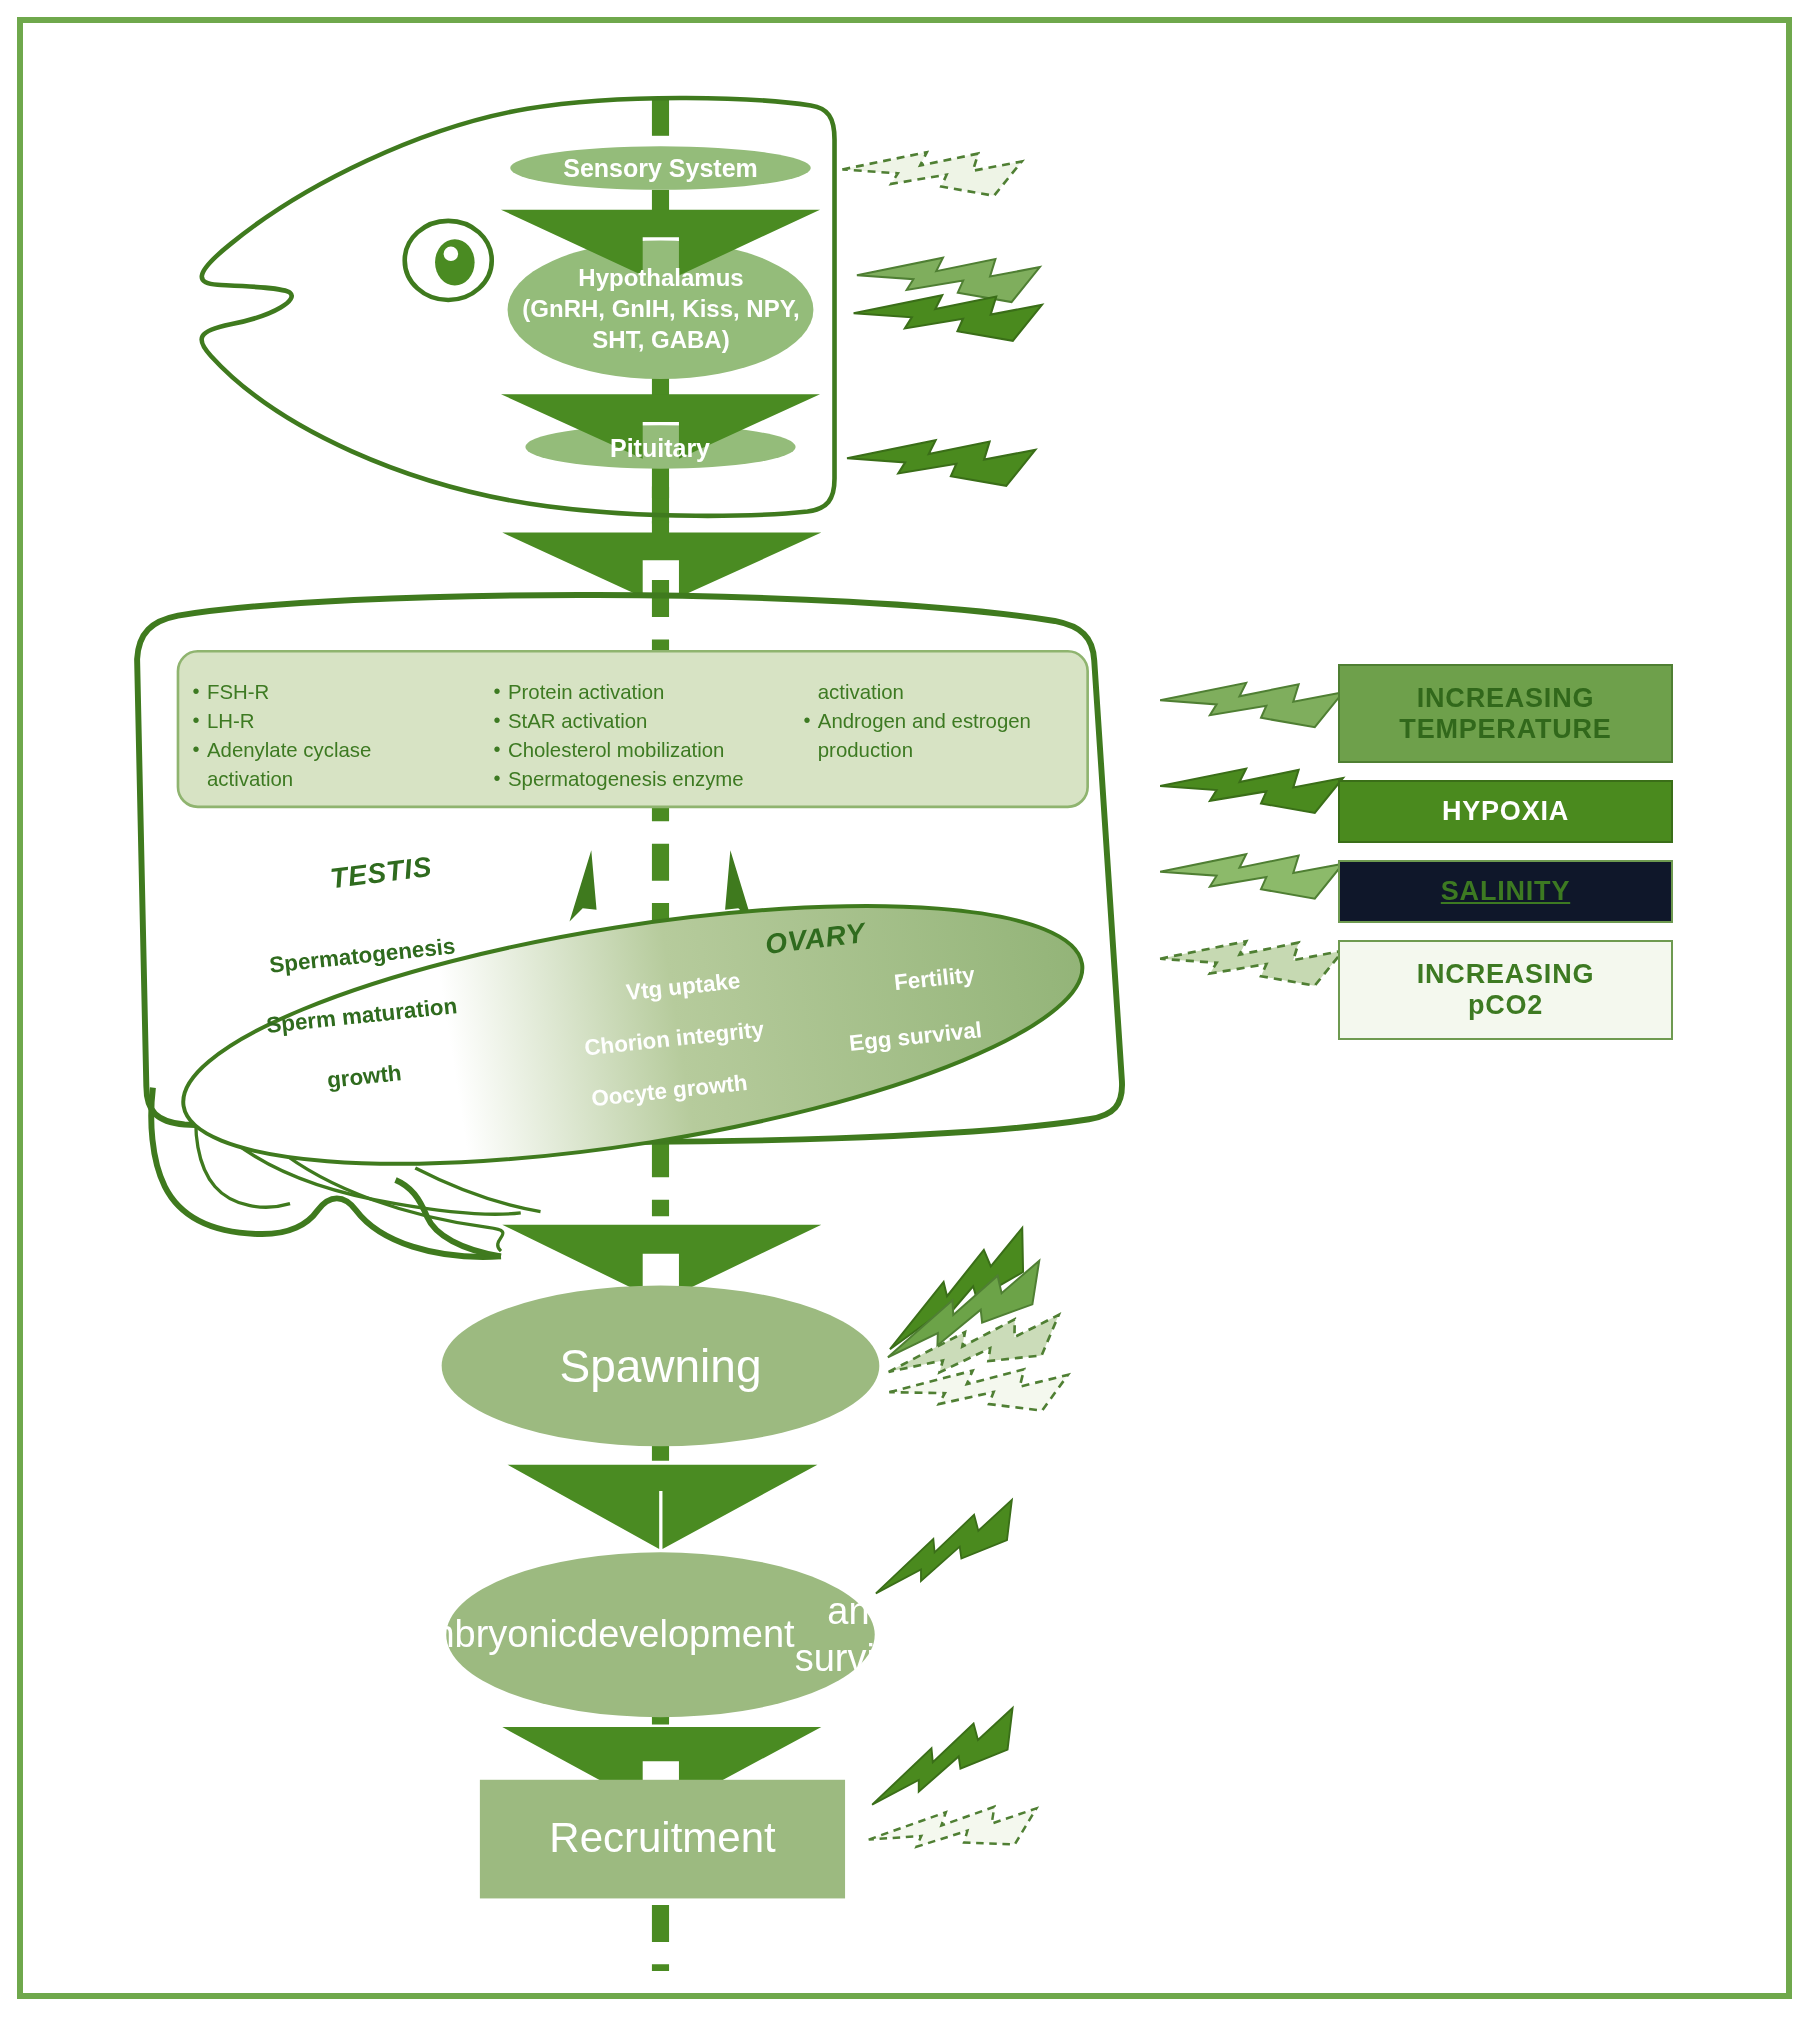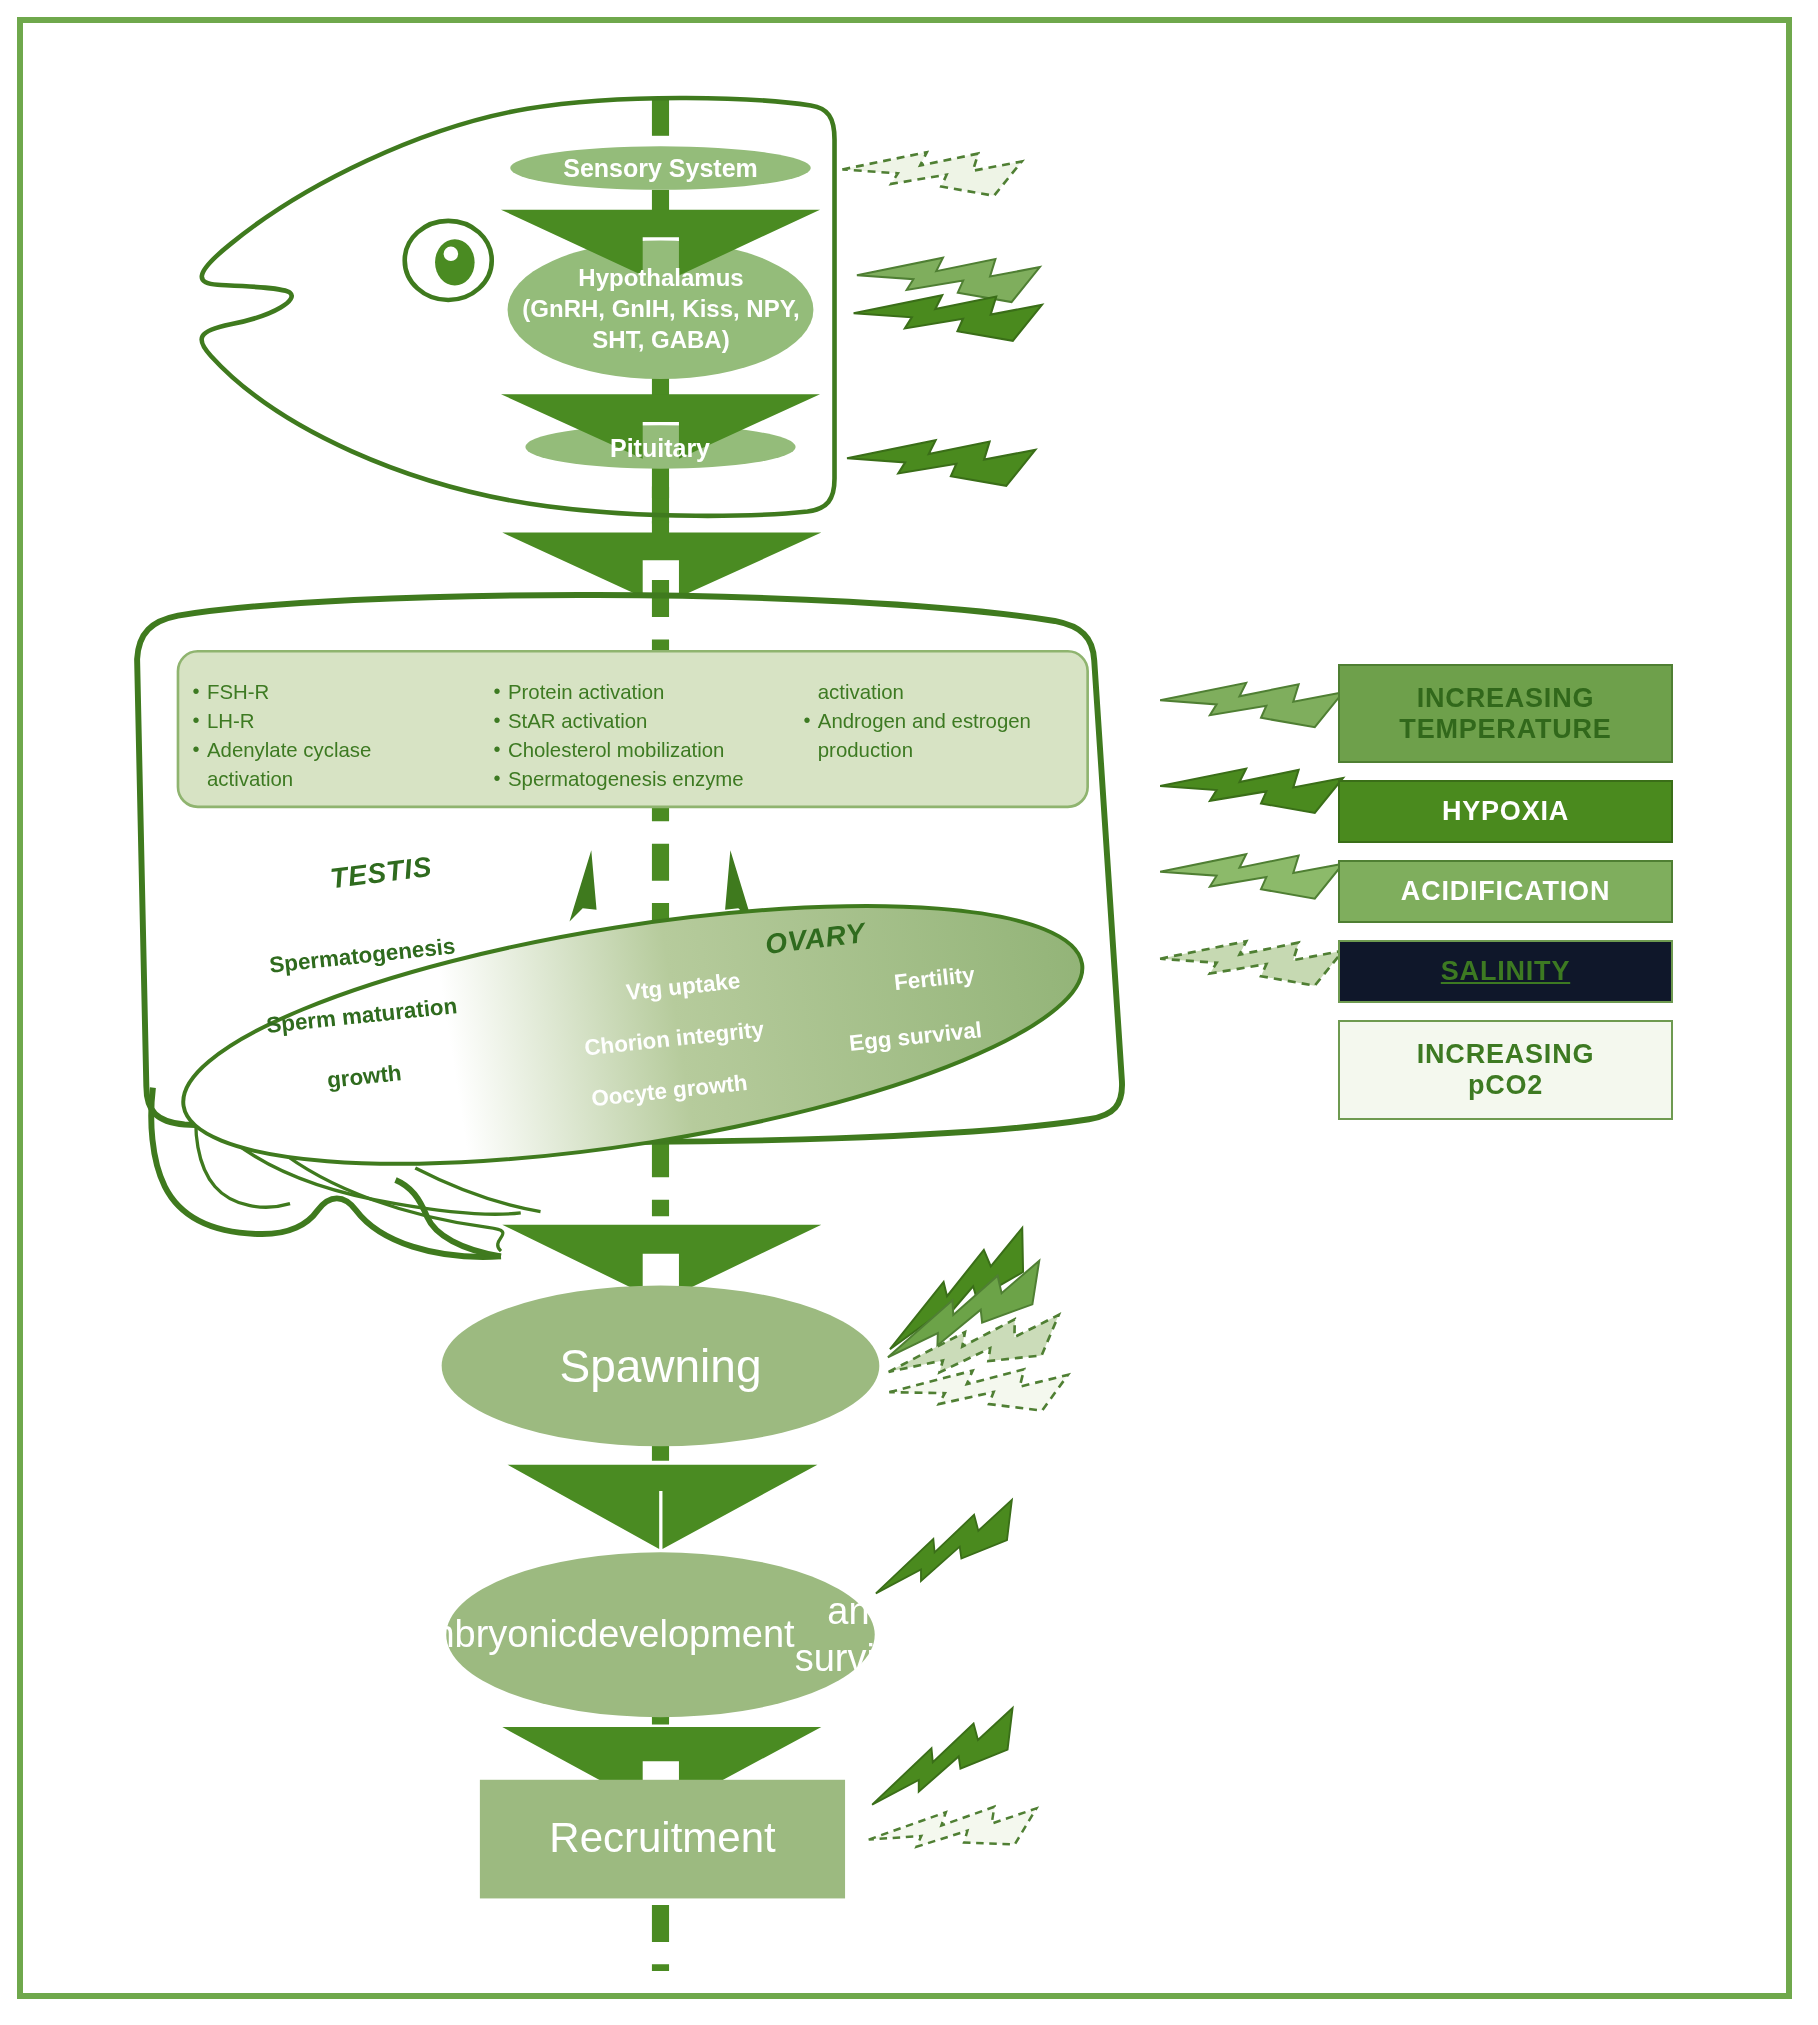--- a/index.html
+++ b/index.html
@@ -276,23 +276,20 @@
   <div class="leg-box" style="height:99px;background:#6EA04B;color:#31681B;border-color:#4F7F33;
               flex-direction:column;">
     <span>INCREASING</span>
     <span>TEMPERATURE</span>
   </div>
 
   <div class="leg-box" style="height:63px;background:#4A8A1E;color:#FFFFFF;border-color:#3A6E18;">
     <span>HYPOXIA</span>
   </div>
 
-  <div class="leg-box" style="height:63px;background:#7FAE5D;color:#FFFFFF;border-color:#4F7F33;">
-    <span>ACIDIFICATION</span>
-  </div>
 
   <div class="leg-box" style="height:63px;background:#0f172a;color:#3D7A22;border-color:#6E9A50;text-decoration:underline;">
     <span>SALINITY</span>
   </div>
 
   <div class="leg-box" style="height:100px;background:#F4F8EE;color:#3D7A22;border-color:#6E9A50;
               flex-direction:column;">
     <span>INCREASING</span>
     <span>pCO2</span>
   </div>

